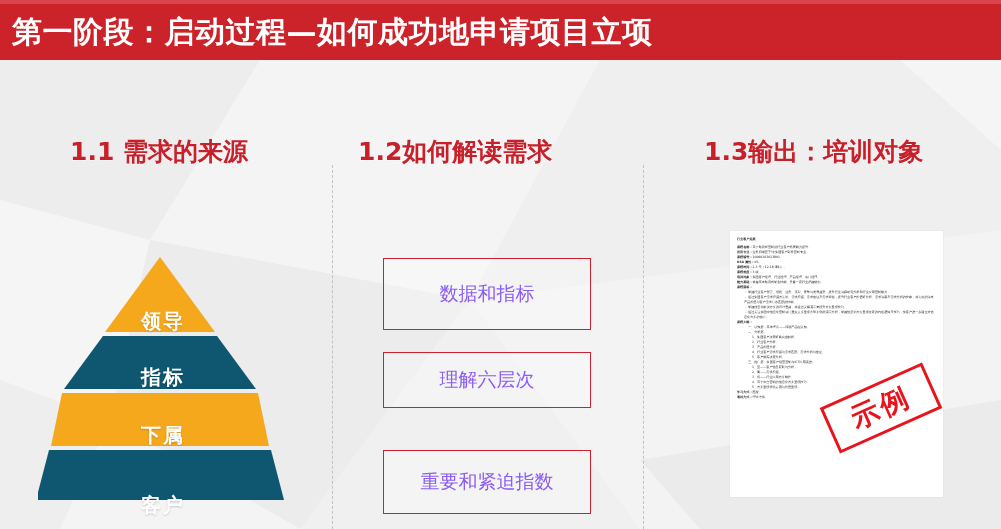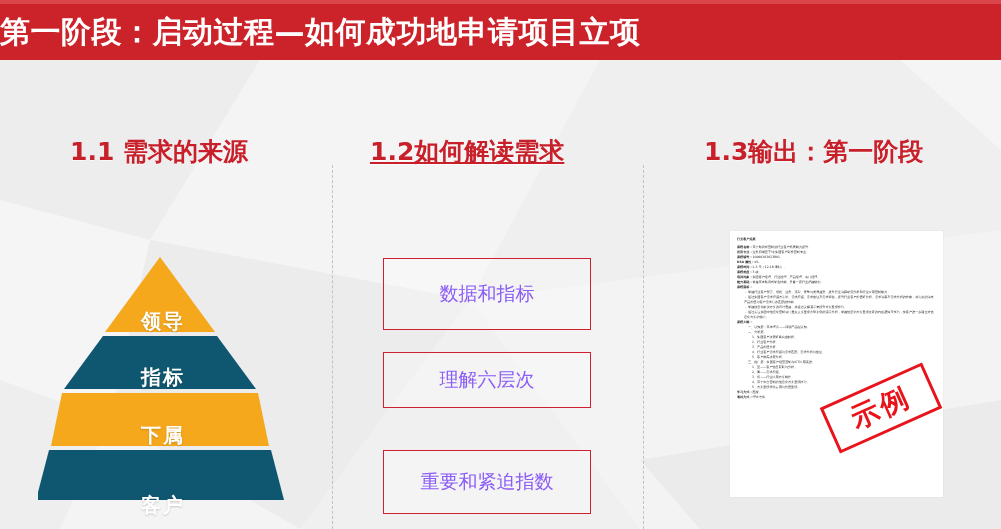--- a/index.html
+++ b/index.html
@@ -45,20 +45,21 @@
     top: 0;
     width: 1001px;
     height: 4px;
     background: #d9454a;
   }
   .title-text {
     color: #ffffff;
     font-size: 30px;
     font-weight: bold;
     letter-spacing: 0.5px;
+    padding-left: 12px;
     white-space: nowrap;
     line-height: 1;
   }
 
   
   .divider {
     position: absolute;
     top: 165px;
     width: 0;
     height: 364px;
@@ -70,21 +71,21 @@
   
   .sec-head {
     position: absolute;
     color: #c8202a;
     font-size: 25px;
     font-weight: bold;
     white-space: nowrap;
     text-shadow: 0 1px 0 rgba(255,255,255,0.6);
   }
   .sec-head.h1 { left: 70px;  top: 135px; }
-  .sec-head.h2 { left: 370px; top: 135px; text-decoration: underline; }
+  .sec-head.h2 { left: 358px; top: 135px; }
   .sec-head.h3 { left: 704px; top: 135px; }
 
   
   .pyramid {
     position: absolute;
     left: 38px;
     top: 252px;
     width: 250px;
     height: 252px;
   }
@@ -195,21 +196,21 @@
   <div class="title-bar-topstripe"></div>
   <div class="title-bar">
     <div class="title-text">第一阶段：启动过程—如何成功地申请项目立项</div>
   </div>
 
   <div class="divider d1"></div>
   <div class="divider d2"></div>
 
   <div class="sec-head h1">1.1 需求的来源</div>
   <div class="sec-head h2">1.2如何解读需求</div>
-  <div class="sec-head h3">1.3输出：第一阶段</div>
+  <div class="sec-head h3">1.3输出：培训对象</div>
 
   <div class="pyramid">
     <svg width="250" height="252" viewBox="0 0 250 252">
 
       <polygon points="122,5 177,80 67,80" fill="#f6a81c"></polygon>
 
       <polygon points="65,84 179,84 218,137 26,137" fill="#0f5771"></polygon>
 
       <polygon points="24,141 220,141 231,194 13,194" fill="#f6a81c"></polygon>
 

